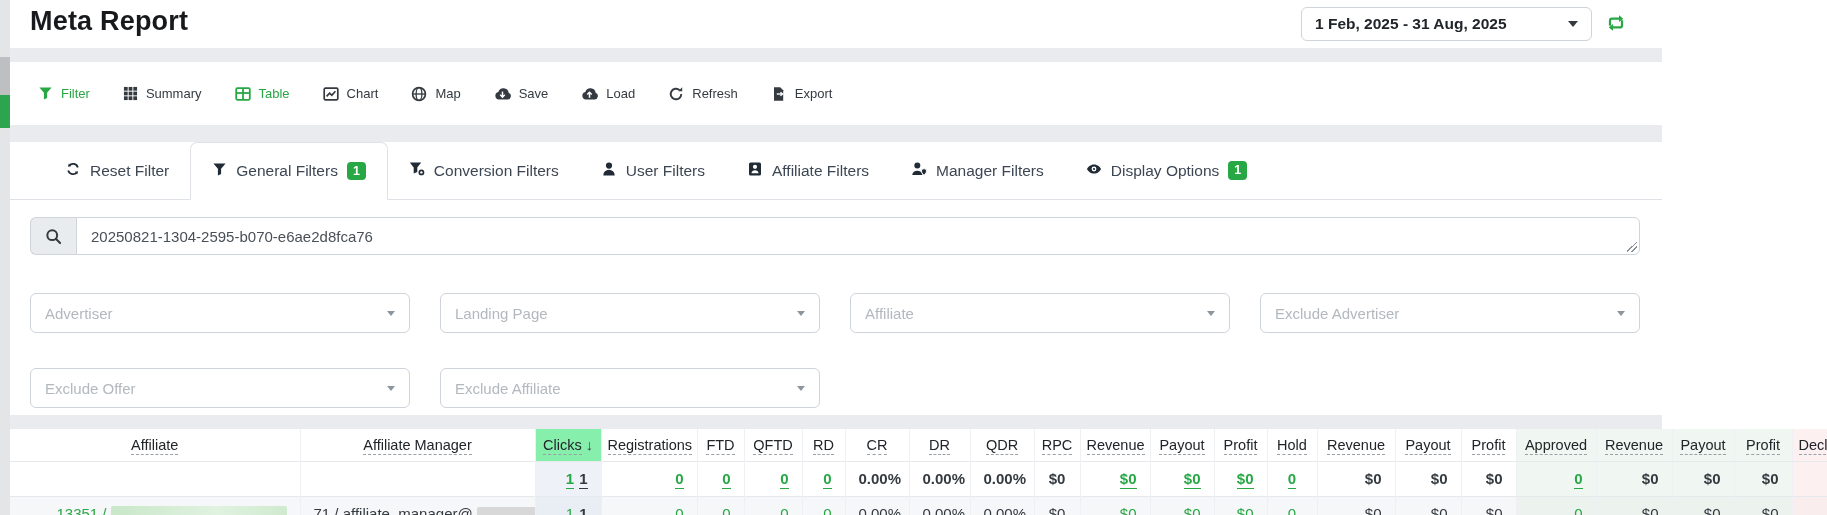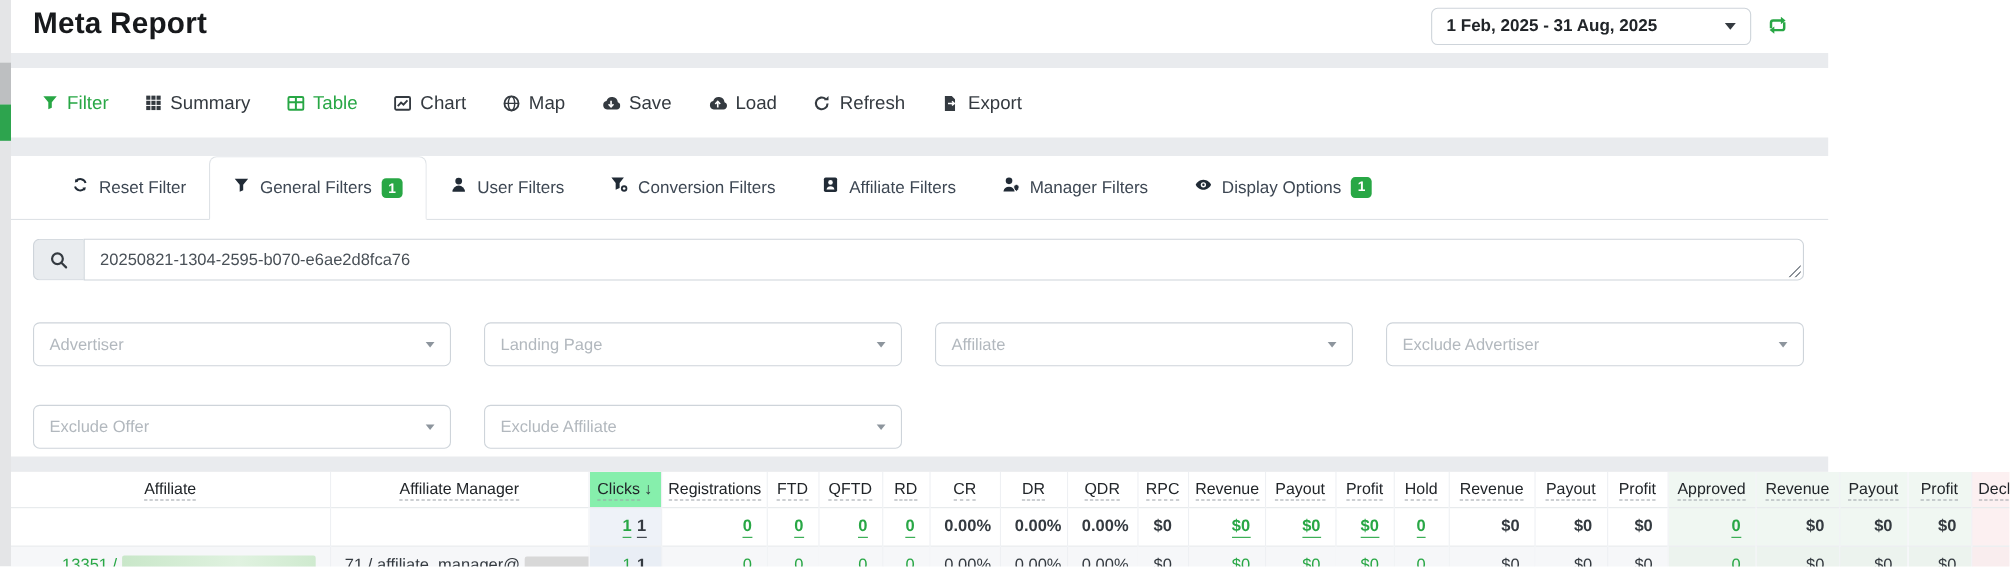--- a/index.html
+++ b/index.html
@@ -24,21 +24,21 @@
   .caret { width:0; height:0; border-left:5px solid transparent; border-right:5px solid transparent; border-top:6px solid #343a40; }
   .repeat-btn { position:absolute; right:34px; top:13px; width:22px; height:22px; color:#28a745; cursor:pointer; }
 
   .band { background:#e9ebee; }
   .band1 { height:14px; }
   .band2 { height:17px; }
   .band3 { height:14px; }
 
   
   .toolbar { height:63px; background:#fff; display:flex; align-items:center; gap:33px; padding-left:28px; }
-  .tool-btn { display:flex; align-items:center; gap:8px; font-size:17px; color:#343a40; cursor:pointer; white-space:nowrap; }
+  .tool-btn { display:flex; align-items:center; gap:8px; font-size:13px; color:#343a40; cursor:pointer; white-space:nowrap; }
   .tool-btn.active { color:#28a745; }
   .tool-btn svg { display:block; }
 
   
   .filter-card { background:#fff; }
   .tabs { position:relative; height:58px; display:flex; align-items:stretch; padding-left:34px; border-bottom:1px solid #dee2e6; }
   .tab { display:flex; align-items:center; gap:9px; padding:0 21px; font-size:15.5px; color:#3d4753; cursor:pointer; white-space:nowrap; }
   .tab .ticon { color:#212b36; }
   .tab.active { background:#fff; border:1px solid #dee2e6; border-bottom:1px solid #ffffff; border-radius:7px 7px 0 0; margin-bottom:-1px; }
   .badge { background:#28a745; color:#fff; font-size:12.5px; font-weight:700; line-height:1; padding:3px 6px 3px; border-radius:4px; }
@@ -236,32 +236,32 @@
         </div>
         <div class="tab active">
           <span class="ticon"><svg width="15" height="15" viewBox="0 0 16 16" xmlns="http://www.w3.org/2000/svg">
               <path d="M1.5 1.5h13L9.7 7.3v5.4L6.3 14.3V7.3L1.5 1.5z" fill="currentColor"></path>
             </svg></span>
           <span>General Filters</span>
           <span class="badge">1</span>
         </div>
         <div class="tab">
           <span class="ticon"><svg width="16" height="16" viewBox="0 0 16 16" xmlns="http://www.w3.org/2000/svg">
-              <circle cx="8" cy="4.6" r="3.1" fill="currentColor"></circle>
-              <path d="M2.3 14.4a5.7 5.7 0 0 1 11.4 0z" fill="currentColor"></path>
-            </svg></span>
-          <span>User Filters</span>
-        </div>
-        <div class="tab">
-          <span class="ticon"><svg width="16" height="16" viewBox="0 0 16 16" xmlns="http://www.w3.org/2000/svg">
               <path d="M.8 1.4h11.4L8.3 6.4v4.6L4.7 12.4V6.4L.8 1.4z" fill="currentColor"></path>
               <circle cx="12.4" cy="11.4" r="2.9" fill="currentColor"></circle>
               <circle cx="12.4" cy="11.4" r="1.2" fill="#fff"></circle>
             </svg></span>
           <span>Conversion Filters</span>
+        </div>
+        <div class="tab">
+          <span class="ticon"><svg width="16" height="16" viewBox="0 0 16 16" xmlns="http://www.w3.org/2000/svg">
+              <circle cx="8" cy="4.6" r="3.1" fill="currentColor"></circle>
+              <path d="M2.3 14.4a5.7 5.7 0 0 1 11.4 0z" fill="currentColor"></path>
+            </svg></span>
+          <span>User Filters</span>
         </div>
         <div class="tab">
           <span class="ticon"><svg width="16" height="16" viewBox="0 0 16 16" xmlns="http://www.w3.org/2000/svg">
               <rect x="2" y="1.4" width="12" height="13.2" rx="1.6" fill="currentColor"></rect>
               <circle cx="8" cy="5.8" r="2.1" fill="#fff"></circle>
               <path d="M4.4 12.2a3.7 3.7 0 0 1 7.2 0z" fill="#fff"></path>
             </svg></span>
           <span>Affiliate Filters</span>
         </div>
         <div class="tab">

